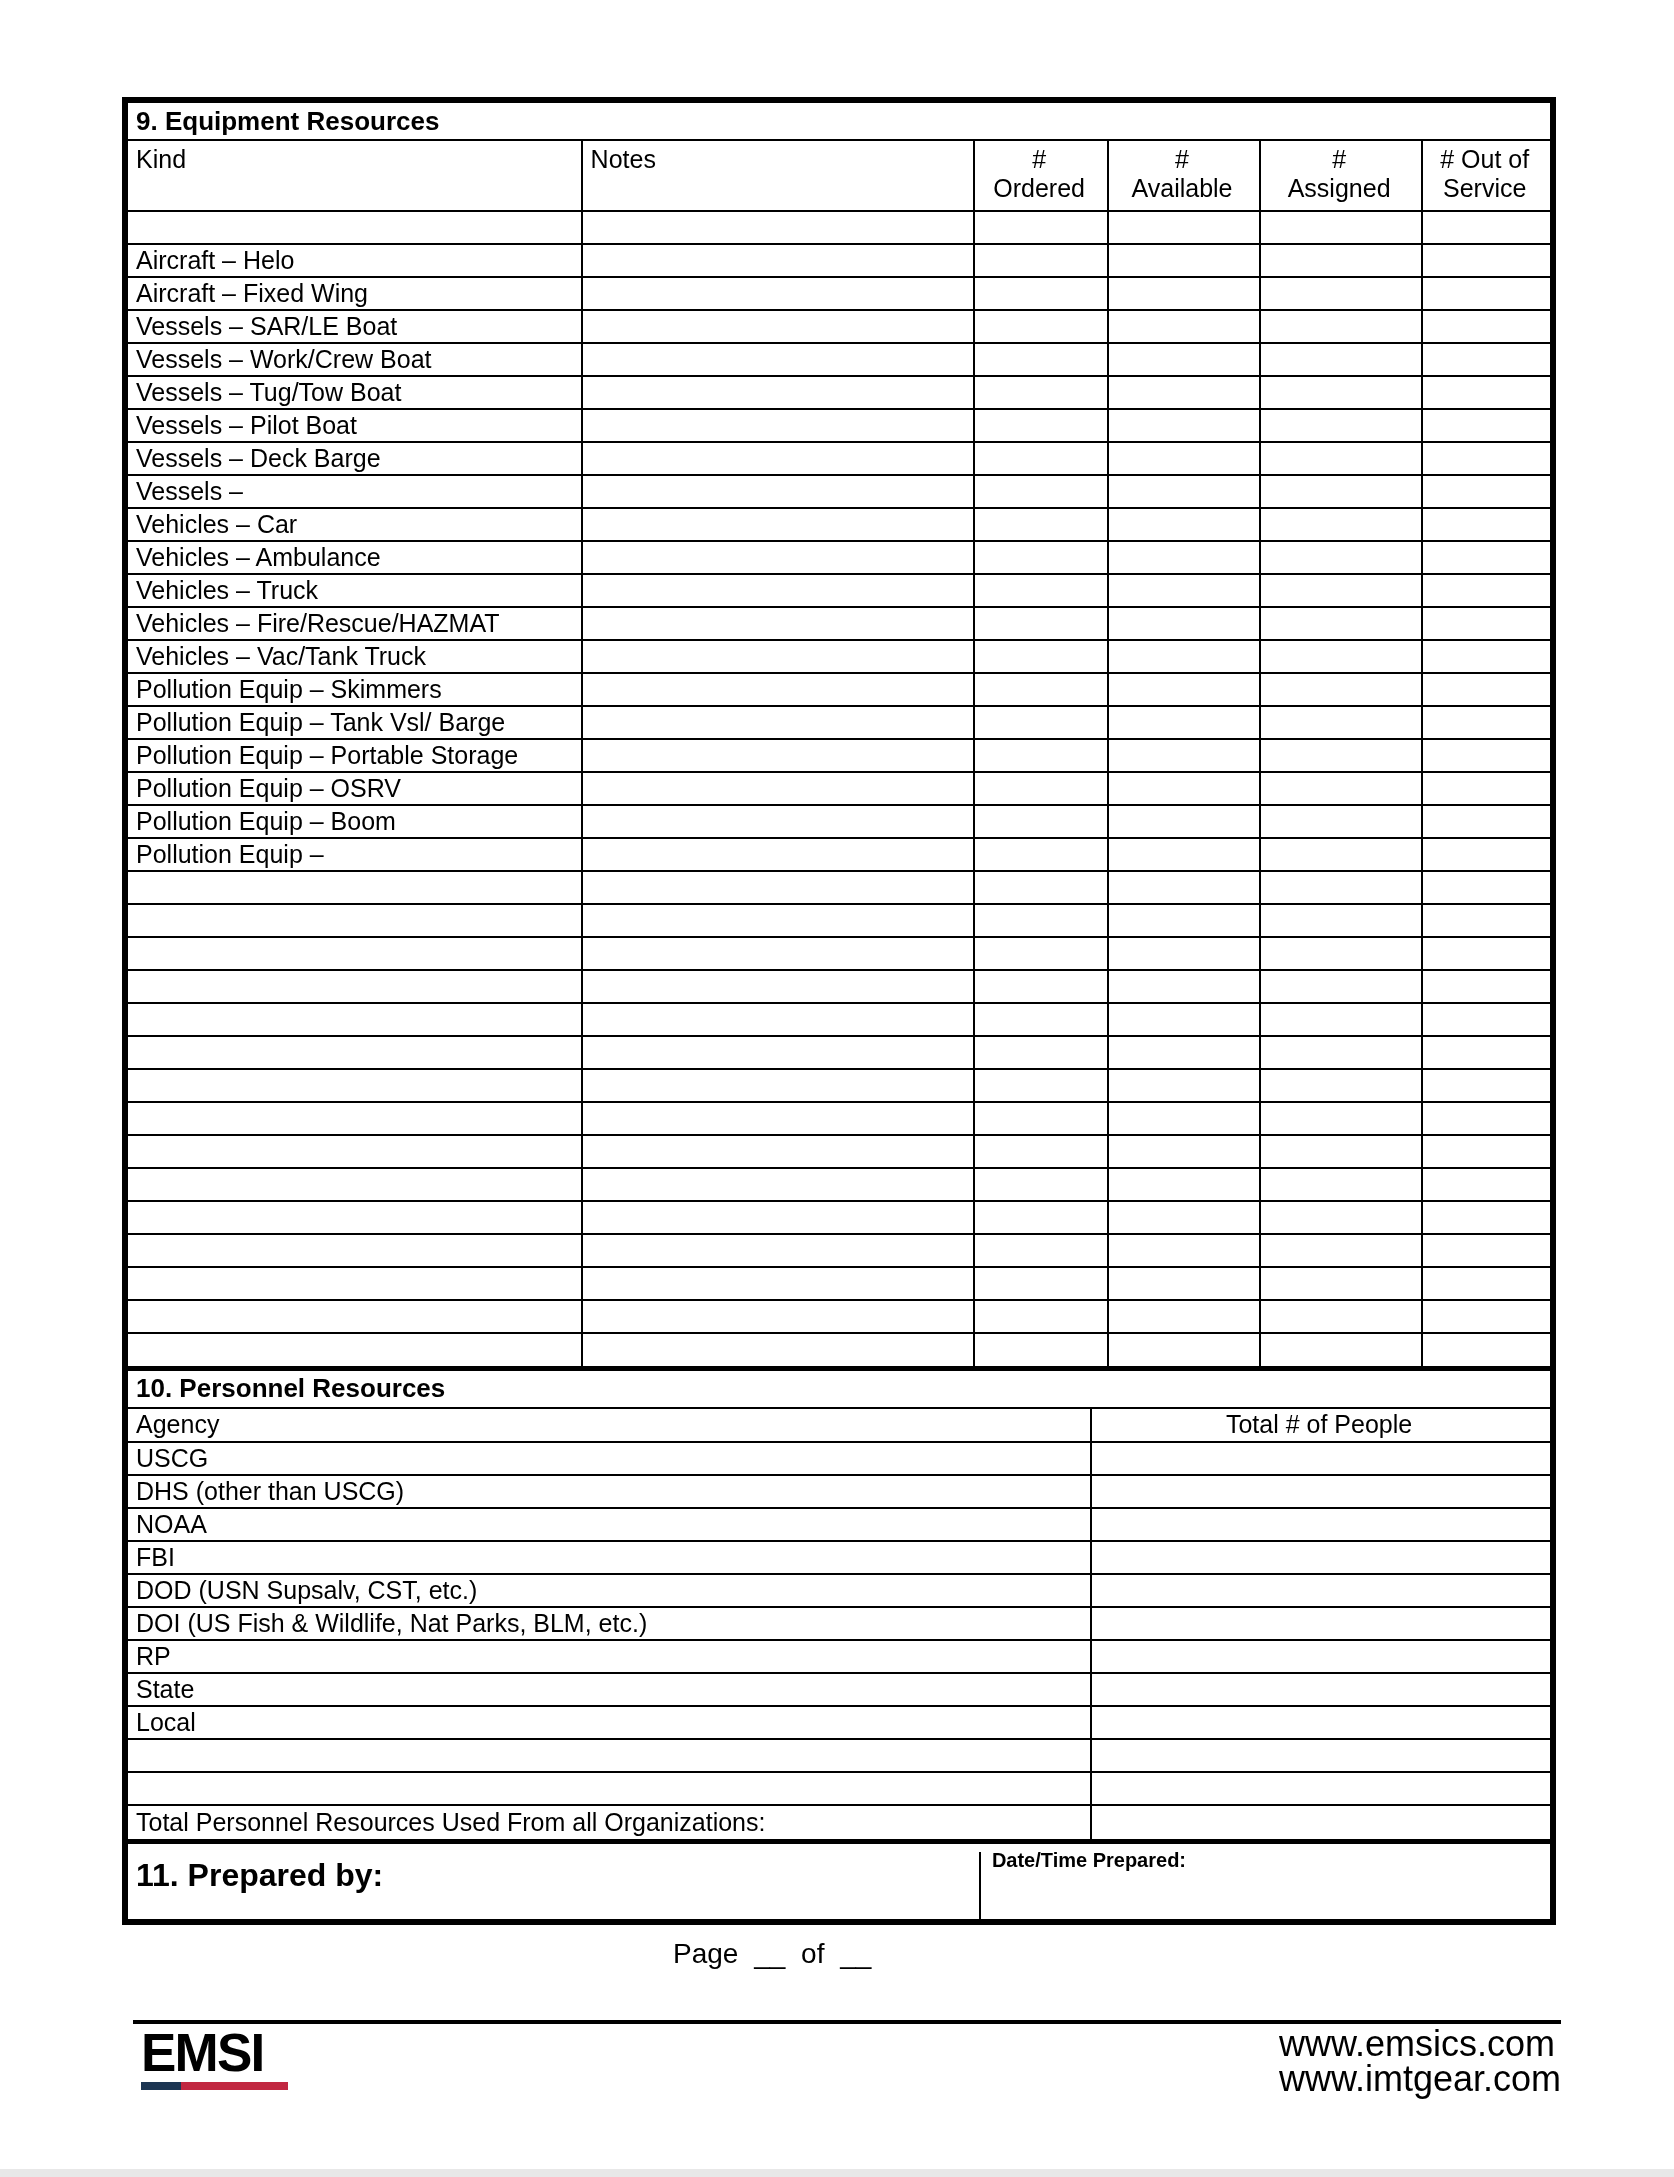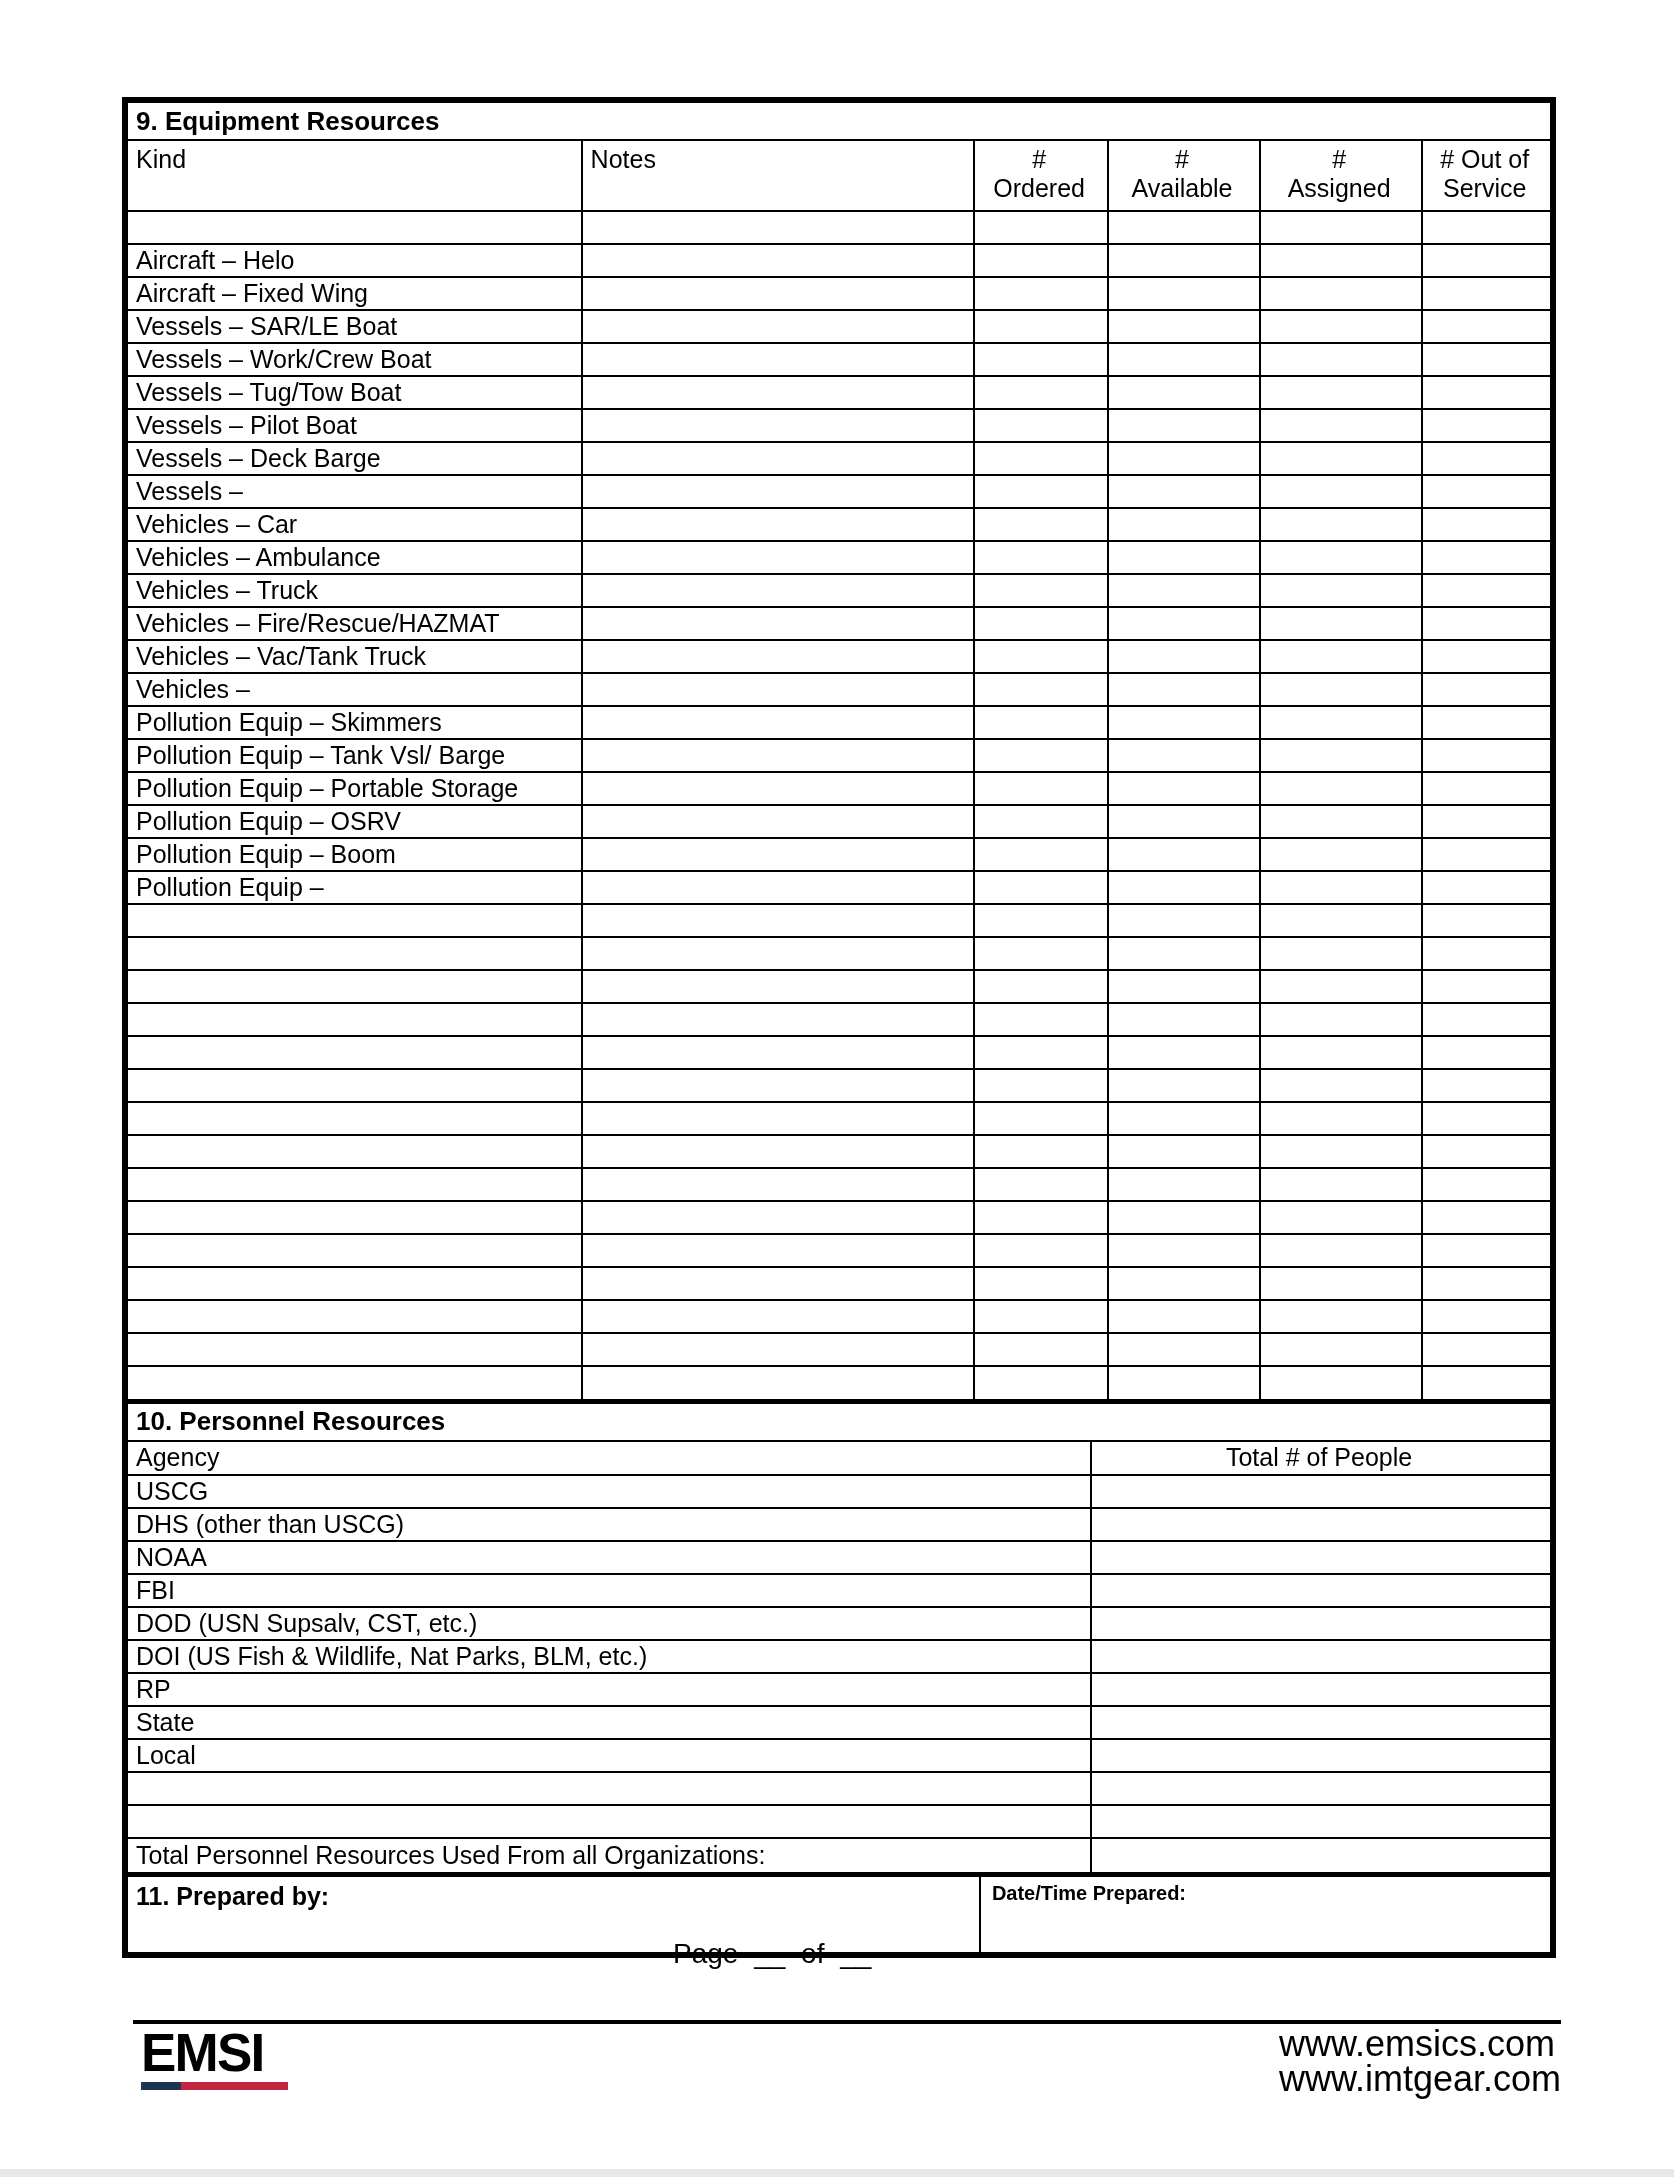--- a/index.html
+++ b/index.html
@@ -35,21 +35,21 @@
   .body-row.heavy td { border-top-width:4.5px; }
 
   #personnel-table { border-top:5.4px solid #000; }
   #personnel-table .colhead td { height:32px; font-weight:normal; }
   #personnel-table td.center { text-align:center; padding-left:0; }
   #personnel-table .total-row td { border-top-width:4.5px; height:33px;border-radius:7px; }
 
   .prepared { border-top:5.4px solid #000; display:flex; height:75px; }
   .prep-by {
     width:60%; border-right:2.7px solid #000; box-sizing:border-box;
-    padding:5.4px 0 0 8px; font-weight:bold; font-size:25px;
+    padding:5.4px 0 0 8px; font-weight:bold; font-size:32px;margin-top:8px;
   }
   .prep-dt { flex:1; padding:5.4px 0 0 10.7px; font-weight:bold; font-size:20px; }
 
   .footer-rule { position:absolute; left:133px; top:2020px; width:1428px; height:3.6px; background:#000; }
   .logo { position:absolute; left:141px; top:2025px; width:149px; }
   .logo-text { font-size:53px; font-weight:bold; letter-spacing:-1.8px; line-height:56px; }
   .logo-bar { display:flex; height:8px; width:147px; margin-top:0.9px; }
   .logo-bar .seg1 { width:27%; height:100%; }
   .logo-bar .seg2 { flex:1; height:100%; }
   .page-num { position:absolute; left:673px; top:1938px; font-size:28px; word-spacing:8px; }
@@ -193,28 +193,20 @@
           </tr>
           <tr class="body-row">
             <td>Vehicles – Vac/Tank Truck</td>
             <td></td>
             <td></td>
             <td></td>
             <td></td>
             <td></td>
           </tr>
           <tr class="body-row">
-            <td>Vehicles –</td>
-            <td></td>
-            <td></td>
-            <td></td>
-            <td></td>
-            <td></td>
-          </tr>
-          <tr class="body-row">
             <td>Pollution Equip – Skimmers</td>
             <td></td>
             <td></td>
             <td></td>
             <td></td>
             <td></td>
           </tr>
           <tr class="body-row">
             <td>Pollution Equip – Tank Vsl/ Barge</td>
             <td></td>

